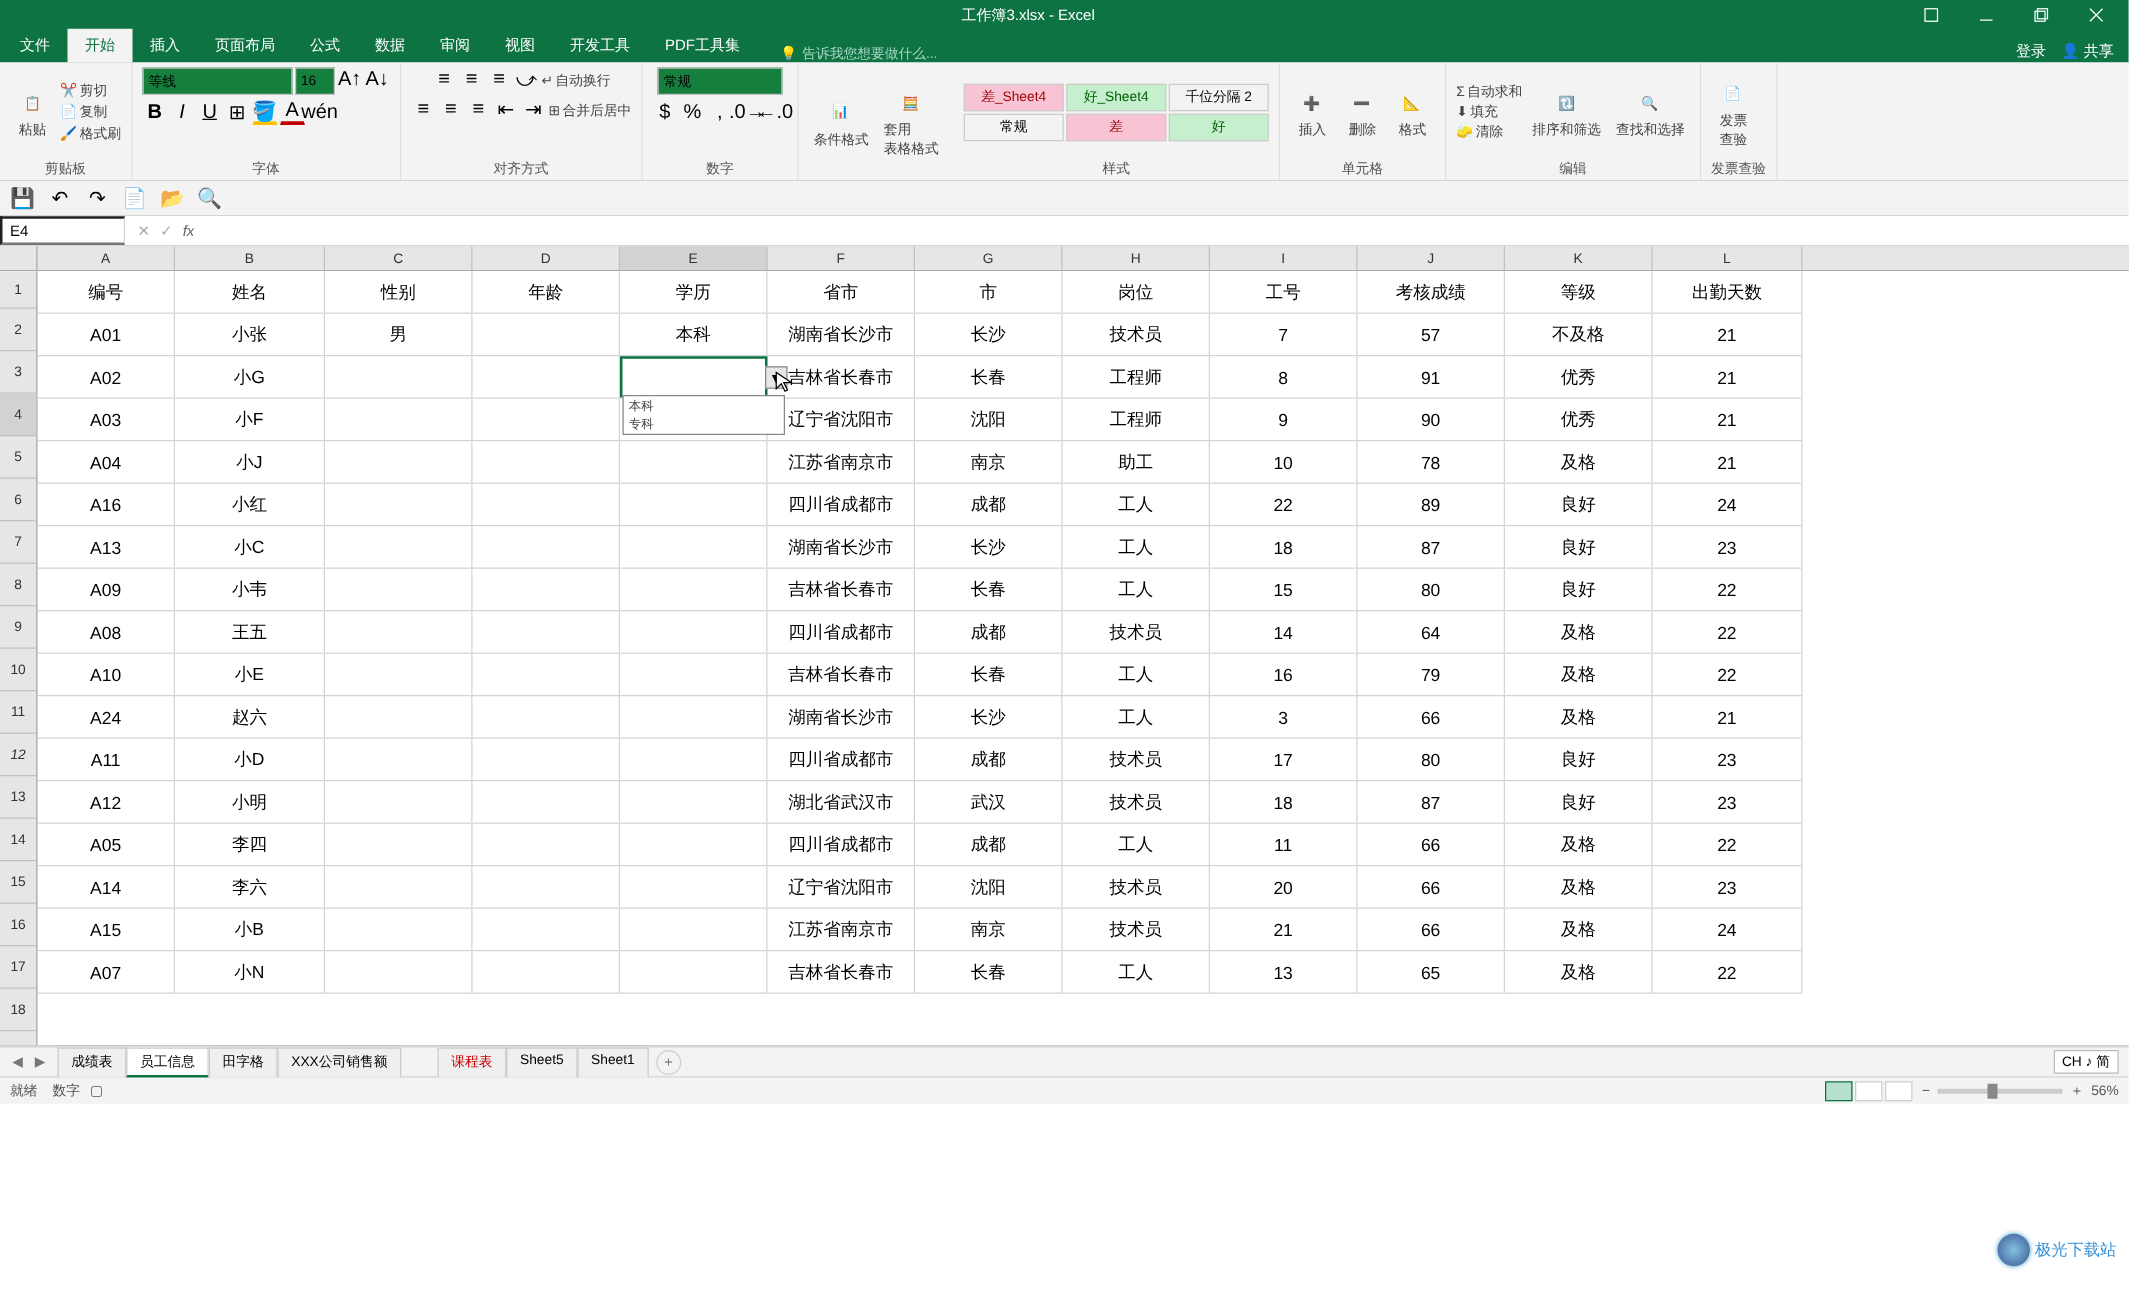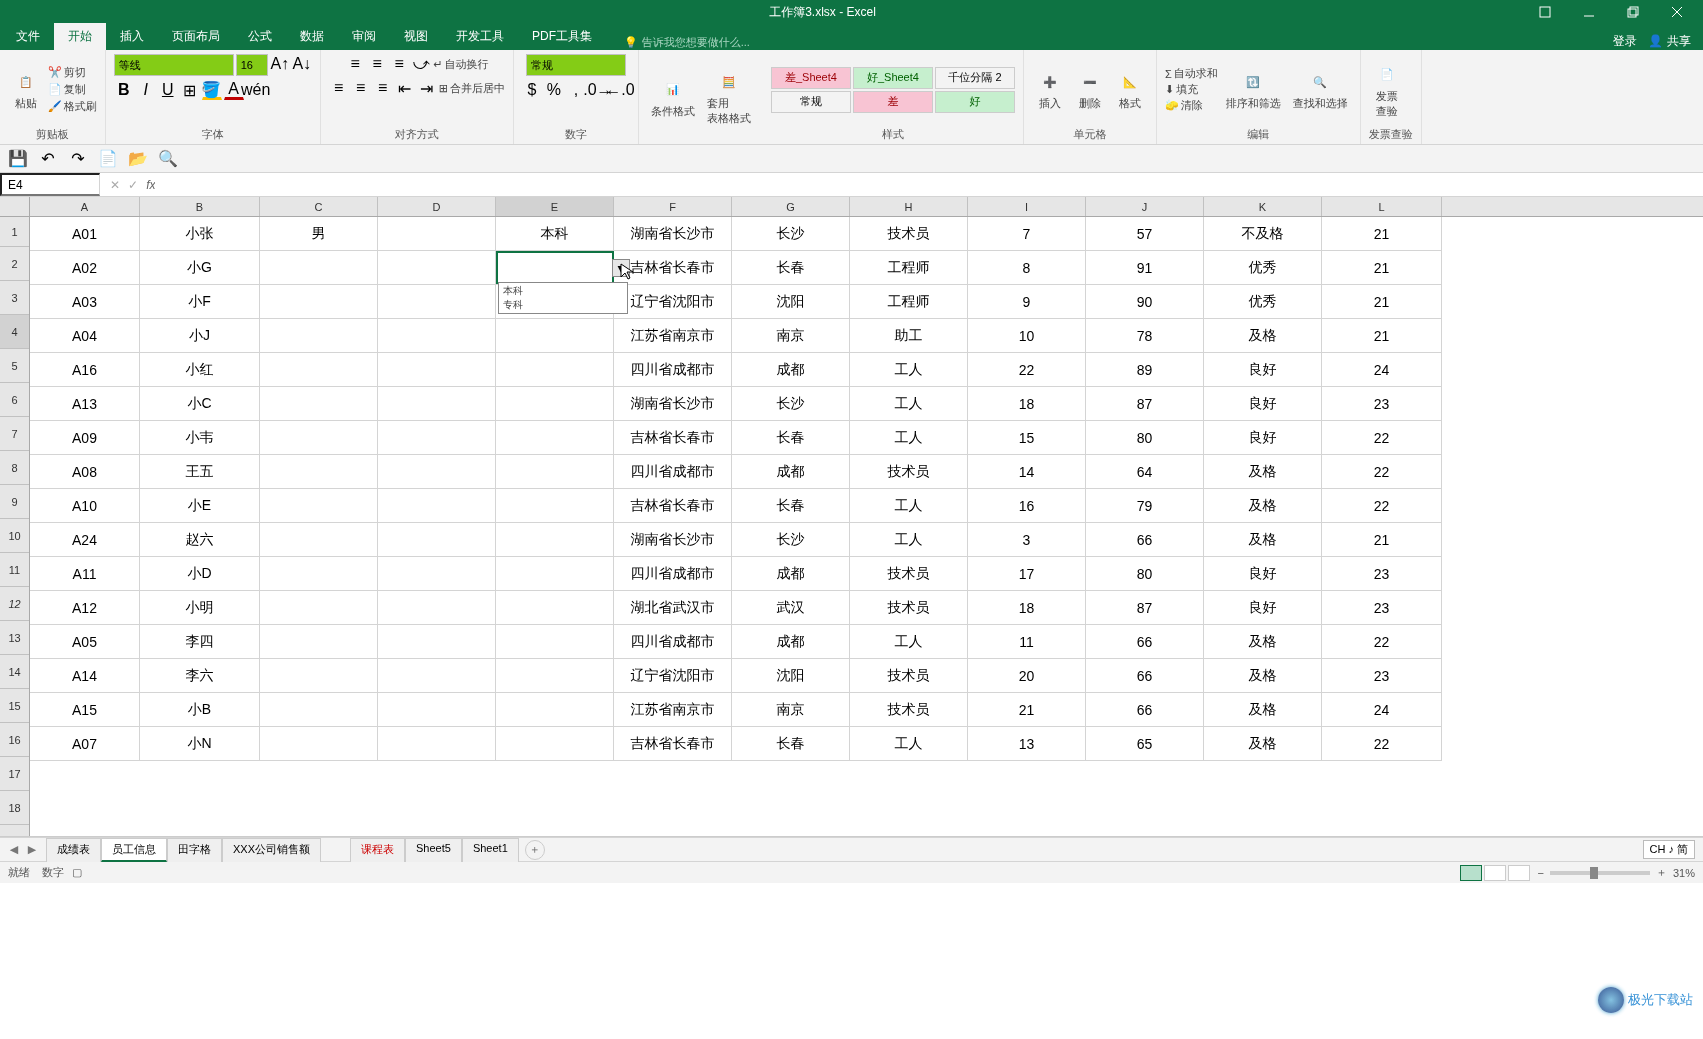--- a/index.html
+++ b/index.html
@@ -20,21 +20,21 @@
 .ribbon-tabs .right-actions { display:flex; gap:12px; color:#fff; font-size:12px; padding-right:12px; align-items:center;}
 
 .ribbon { background: #f3f3f3; height: 95px; display: flex; border-bottom: 1px solid #d4d4d4; }
 .ribbon-group { border-right: 1px solid #e0e0e0; padding: 4px 8px 2px 8px; display:flex; flex-direction:column; height:100%;}
 .ribbon-group .body { flex:1; display:flex; align-items:center; gap:4px; }
 .ribbon-group .label { text-align:center; font-size:11px; color:#555; padding-top:2px;}
 .icon-btn { display:flex; flex-direction:column; align-items:center; justify-content:center; font-size:11px; color:#444; padding: 2px 4px; cursor:pointer; min-width: 36px;}
 .icon-btn .icon { width: 28px; height: 28px; display:flex; align-items:center; justify-content:center;}
 .mini-row { display:flex; align-items:center; gap:2px; font-size:11px; color:#444;}
 .mini-btn { width:20px; height:20px; display:flex; align-items:center; justify-content:center; border:1px solid transparent; cursor:pointer;}
-.combo { height:22px; border:1px solid #c1c1c1; background:#84cc16; font-size:11px; padding: 0 4px; display:flex; align-items:center;}
+.combo { height:22px; border:1px solid #c1c1c1; background:#15803d; font-size:11px; padding: 0 4px; display:flex; align-items:center;}
 .styles-gallery { display:grid; grid-template-columns: repeat(3, 80px); grid-template-rows: 22px 22px; gap:2px;}
 .style-swatch { border:1px solid #ccc; font-size:11px; display:flex; align-items:center; justify-content:center; cursor:pointer;}
 
 .qat { background:#f3f3f3; height:28px; border-bottom:1px solid #d4d4d4; display:flex; align-items:center; gap:10px; padding-left:8px;}
 .qat .q { width:20px; height:20px; display:flex; align-items:center; justify-content:center; cursor:pointer;}
 
 .namebox-row { height:24px; display:flex; border-bottom:1px solid #d4d4d4; background:#fff; align-items:stretch;}
 .namebox { border-right:1px solid #d4d4d4; width:100px; font-size:12px; padding:2px 6px; }
 .fx-area { display:flex; align-items:center; padding-left:10px; gap:8px; font-size:12px; color:#666;}
 .formula-bar { flex:1; padding-left:8px; }
@@ -340,20 +340,34 @@
         <div class="rowh" style="height: 34px; font-style: italic;">12</div>
         <div class="rowh" style="height: 34px;">13</div>
         <div class="rowh" style="height: 34px;">14</div>
         <div class="rowh" style="height: 34px;">15</div>
         <div class="rowh" style="height: 34px;">16</div>
         <div class="rowh" style="height: 34px;">17</div>
         <div class="rowh" style="height: 34px;">18</div>
       </div>
     <div class="grid" id="grid">
         <div class="datarow">
+          <div class="cell" style="width: 110px;">编号</div>
+          <div class="cell" style="width: 120px;">姓名</div>
+          <div class="cell" style="width: 118px;">性别</div>
+          <div class="cell" style="width: 118px;">年龄</div>
+          <div class="cell" style="width: 118px;">学历</div>
+          <div class="cell" style="width: 118px;">省市</div>
+          <div class="cell" style="width: 118px;">市</div>
+          <div class="cell" style="width: 118px;">岗位</div>
+          <div class="cell" style="width: 118px;">工号</div>
+          <div class="cell" style="width: 118px;">考核成绩</div>
+          <div class="cell" style="width: 118px;">等级</div>
+          <div class="cell" style="width: 120px;">出勤天数</div>
+        </div>
+        <div class="datarow">
           <div class="cell" style="width: 110px;">A01</div>
           <div class="cell" style="width: 120px;">小张</div>
           <div class="cell" style="width: 118px;">男</div>
           <div class="cell" style="width: 118px;"></div>
           <div class="cell" style="width: 118px;">本科</div>
           <div class="cell" style="width: 118px;">湖南省长沙市</div>
           <div class="cell" style="width: 118px;">长沙</div>
           <div class="cell" style="width: 118px;">技术员</div>
           <div class="cell" style="width: 118px;">7</div>
           <div class="cell" style="width: 118px;">57</div>
@@ -611,20 +625,20 @@
     <div class="v active"></div>
     <div class="v"></div>
     <div class="v"></div>
   </div>
   <div class="zoom">
     <span>−</span>
     <div class="slider">
         <div class="thumb"></div>
       </div>
     <span>＋</span>
-    <span>31%</span>
+    <span>56%</span>
   </div>
 </div>
 
 <div class="watermark">
   <div class="disc"></div>
     <span>极光下载站</span>
 </div>
 
 </body></html>

